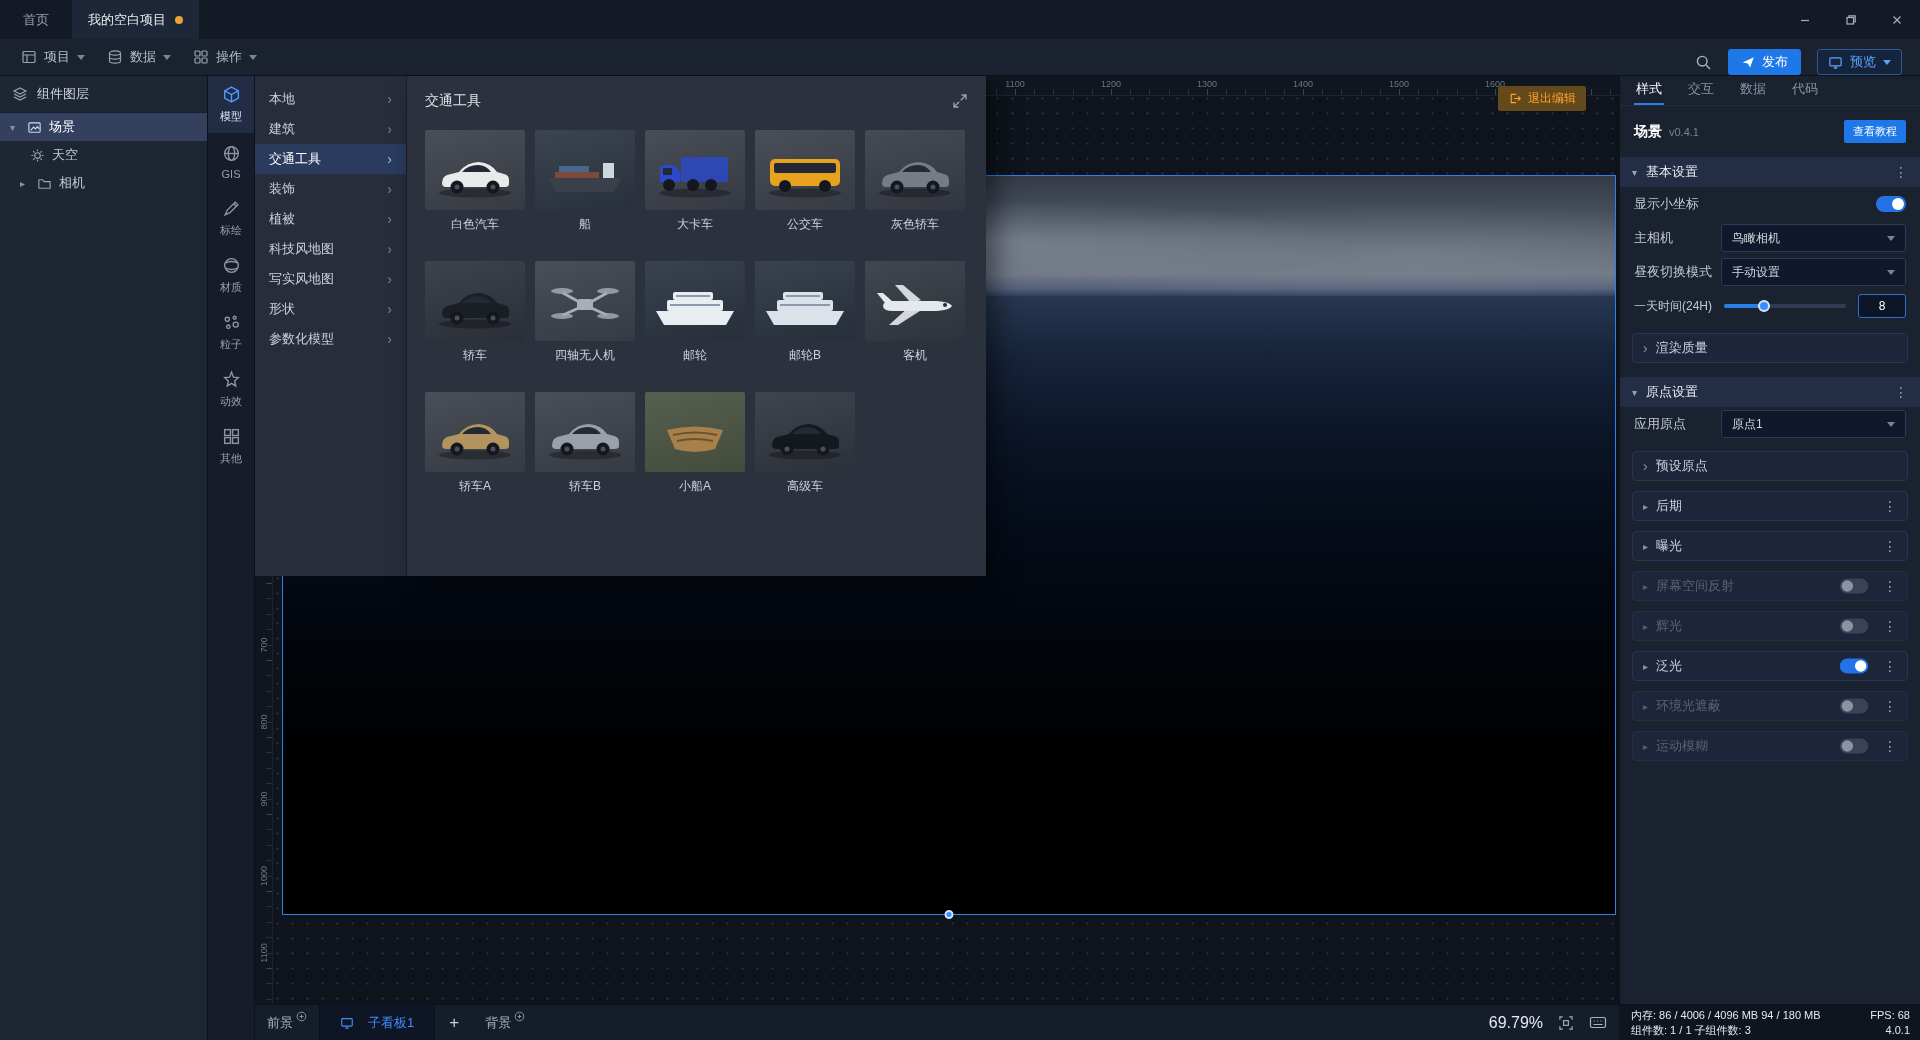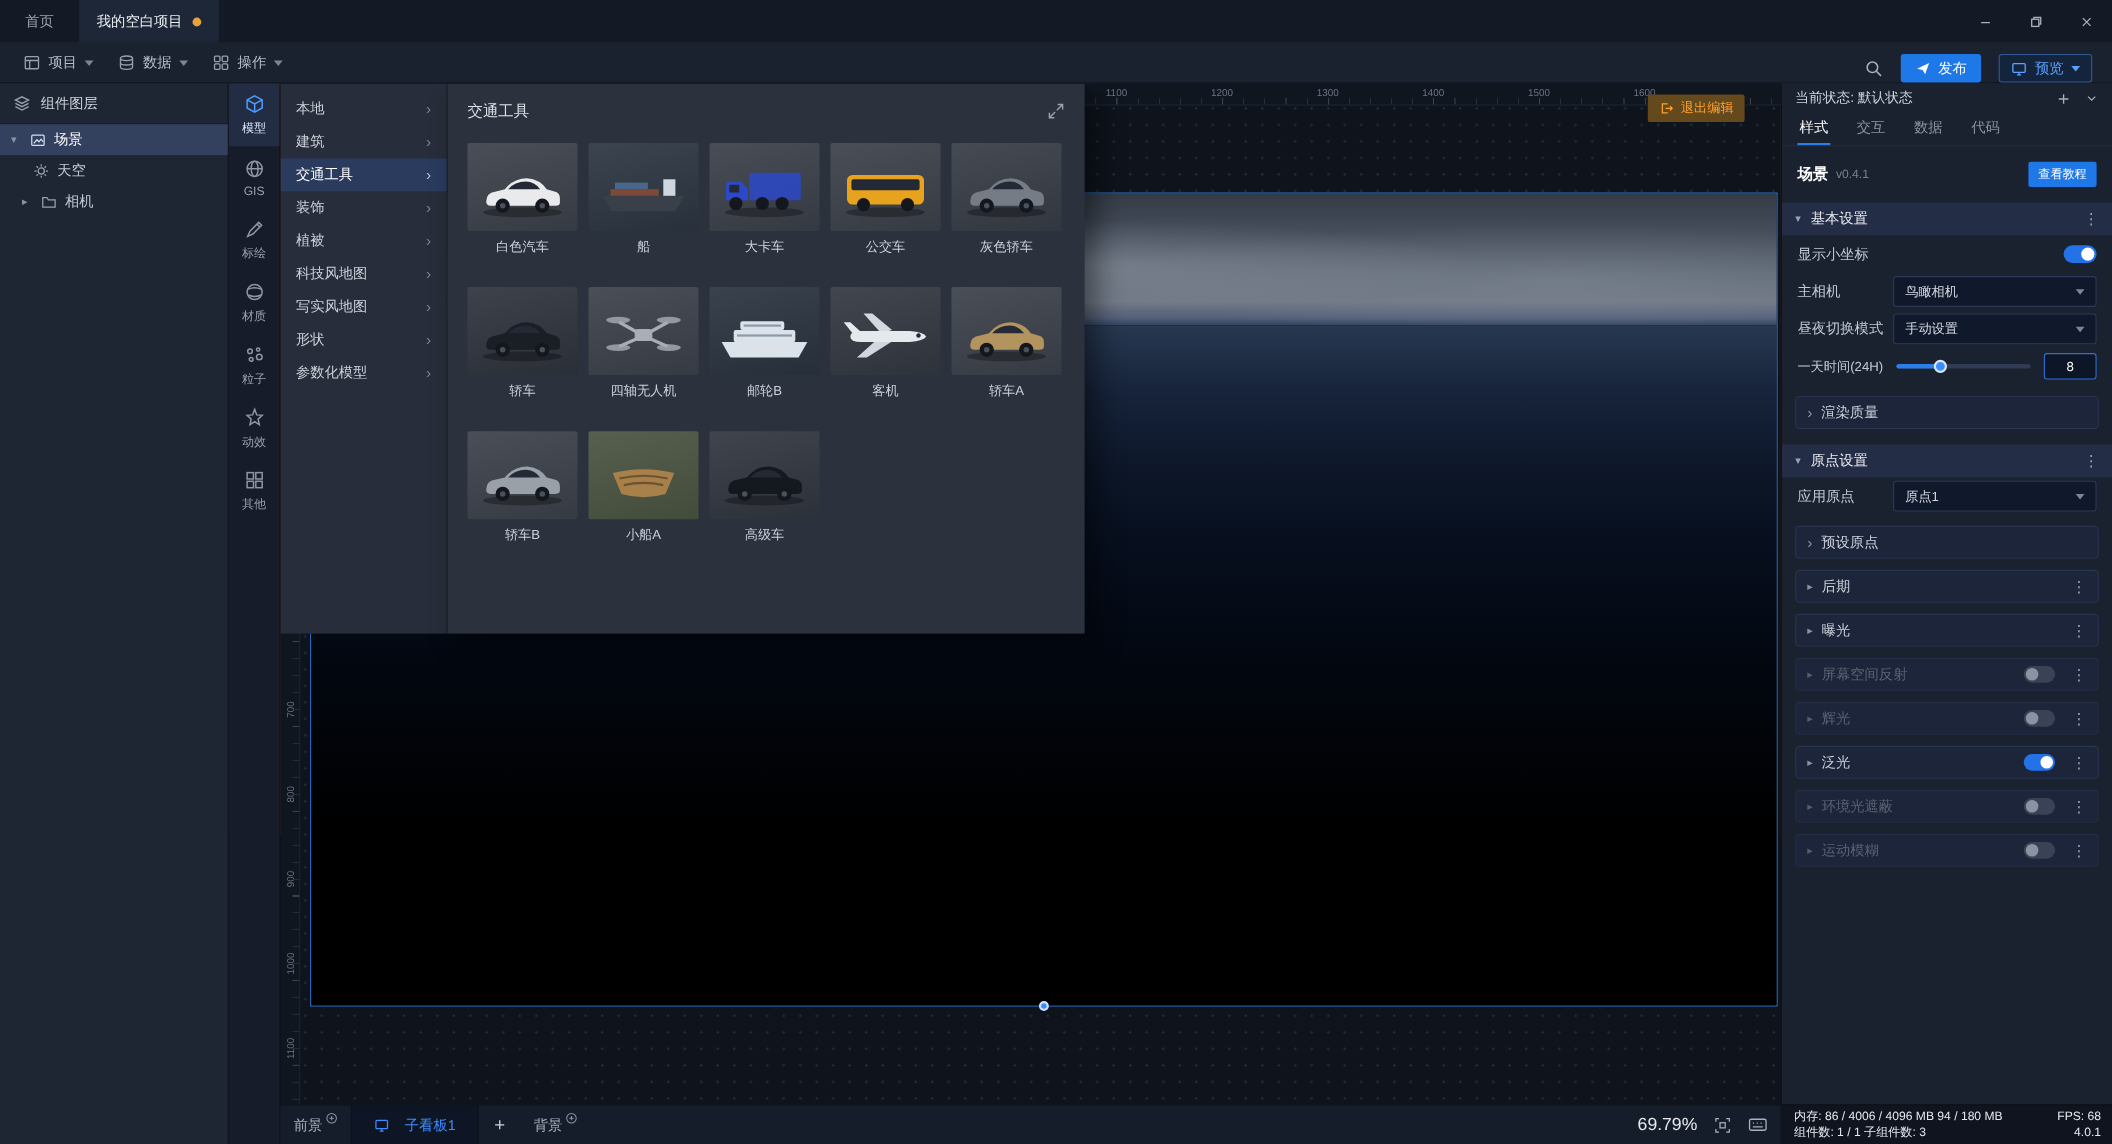--- a/index.html
+++ b/index.html
@@ -481,20 +481,32 @@
                 <ellipse cx="27" cy="55" rx="11" ry="3" fill="#a8aeb6" opacity=".8"></ellipse>
                 <ellipse cx="73" cy="55" rx="11" ry="3" fill="#a8aeb6" opacity=".8"></ellipse>
                 <rect x="42" y="38" width="16" height="11" rx="3" fill="#a8aeb6"></rect>
               </svg>
             </div>
             <div class="alabel">四轴无人机</div>
           </div>
           <div class="asset">
             <div class="thumb" style="background:linear-gradient(165deg,#39424d 0%,#252e39 100%)">
               <svg viewBox="0 0 100 80">
+                <path d="M11 50 L89 50 L81 64 L19 64Z" fill="#e8edf2"></path>
+                <rect x="22" y="39" width="56" height="11" rx="2" fill="#e8edf2"></rect>
+                <rect x="28" y="31" width="40" height="8" rx="2" fill="#e8edf2"></rect>
+                <rect x="25" y="43" width="50" height="2" fill="#8b9aab"></rect>
+                <rect x="31" y="34" width="34" height="2" fill="#8b9aab"></rect>
+              </svg>
+            </div>
+            <div class="alabel">邮轮</div>
+          </div>
+          <div class="asset">
+            <div class="thumb" style="background:linear-gradient(165deg,#39424d 0%,#252e39 100%)">
+              <svg viewBox="0 0 100 80">
                 <path d="M11 50 L89 50 L81 64 L19 64Z" fill="#dce2e9"></path>
                 <rect x="22" y="39" width="56" height="11" rx="2" fill="#dce2e9"></rect>
                 <rect x="28" y="31" width="40" height="8" rx="2" fill="#dce2e9"></rect>
                 <rect x="25" y="43" width="50" height="2" fill="#8b9aab"></rect>
                 <rect x="31" y="34" width="34" height="2" fill="#8b9aab"></rect>
               </svg>
             </div>
             <div class="alabel">邮轮B</div>
           </div>
           <div class="asset">
@@ -559,31 +571,20 @@
                 <circle cx="68" cy="57" r="2.5" fill="#4a515c"></circle>
               </svg>
             </div>
             <div class="alabel">高级车</div>
           </div>
         </div>
     </div>
   </div>
 
   <aside class="props">
-    <div class="props-head">
-      <span>当前状态: 默认状态</span>
-      <span class="ph-icons">
-        <svg width="14" height="14" viewBox="0 0 16 16">
-            <path d="M8 3 V13 M3 8 H13"></path>
-          </svg>
-        <svg width="13" height="13" viewBox="0 0 16 16">
-            <path d="M4 6 L8 10 L12 6"></path>
-          </svg>
-      </span>
-    </div>
     <div class="props-tabs" id="props-tabs">
         <span class="ptab active">样式</span>
         <span class="ptab">交互</span>
         <span class="ptab">数据</span>
         <span class="ptab">代码</span>
       </div>
 
     <div class="comp-row">
       <span class="comp-name">场景</span>
       <span class="comp-ver">v0.4.1</span>

